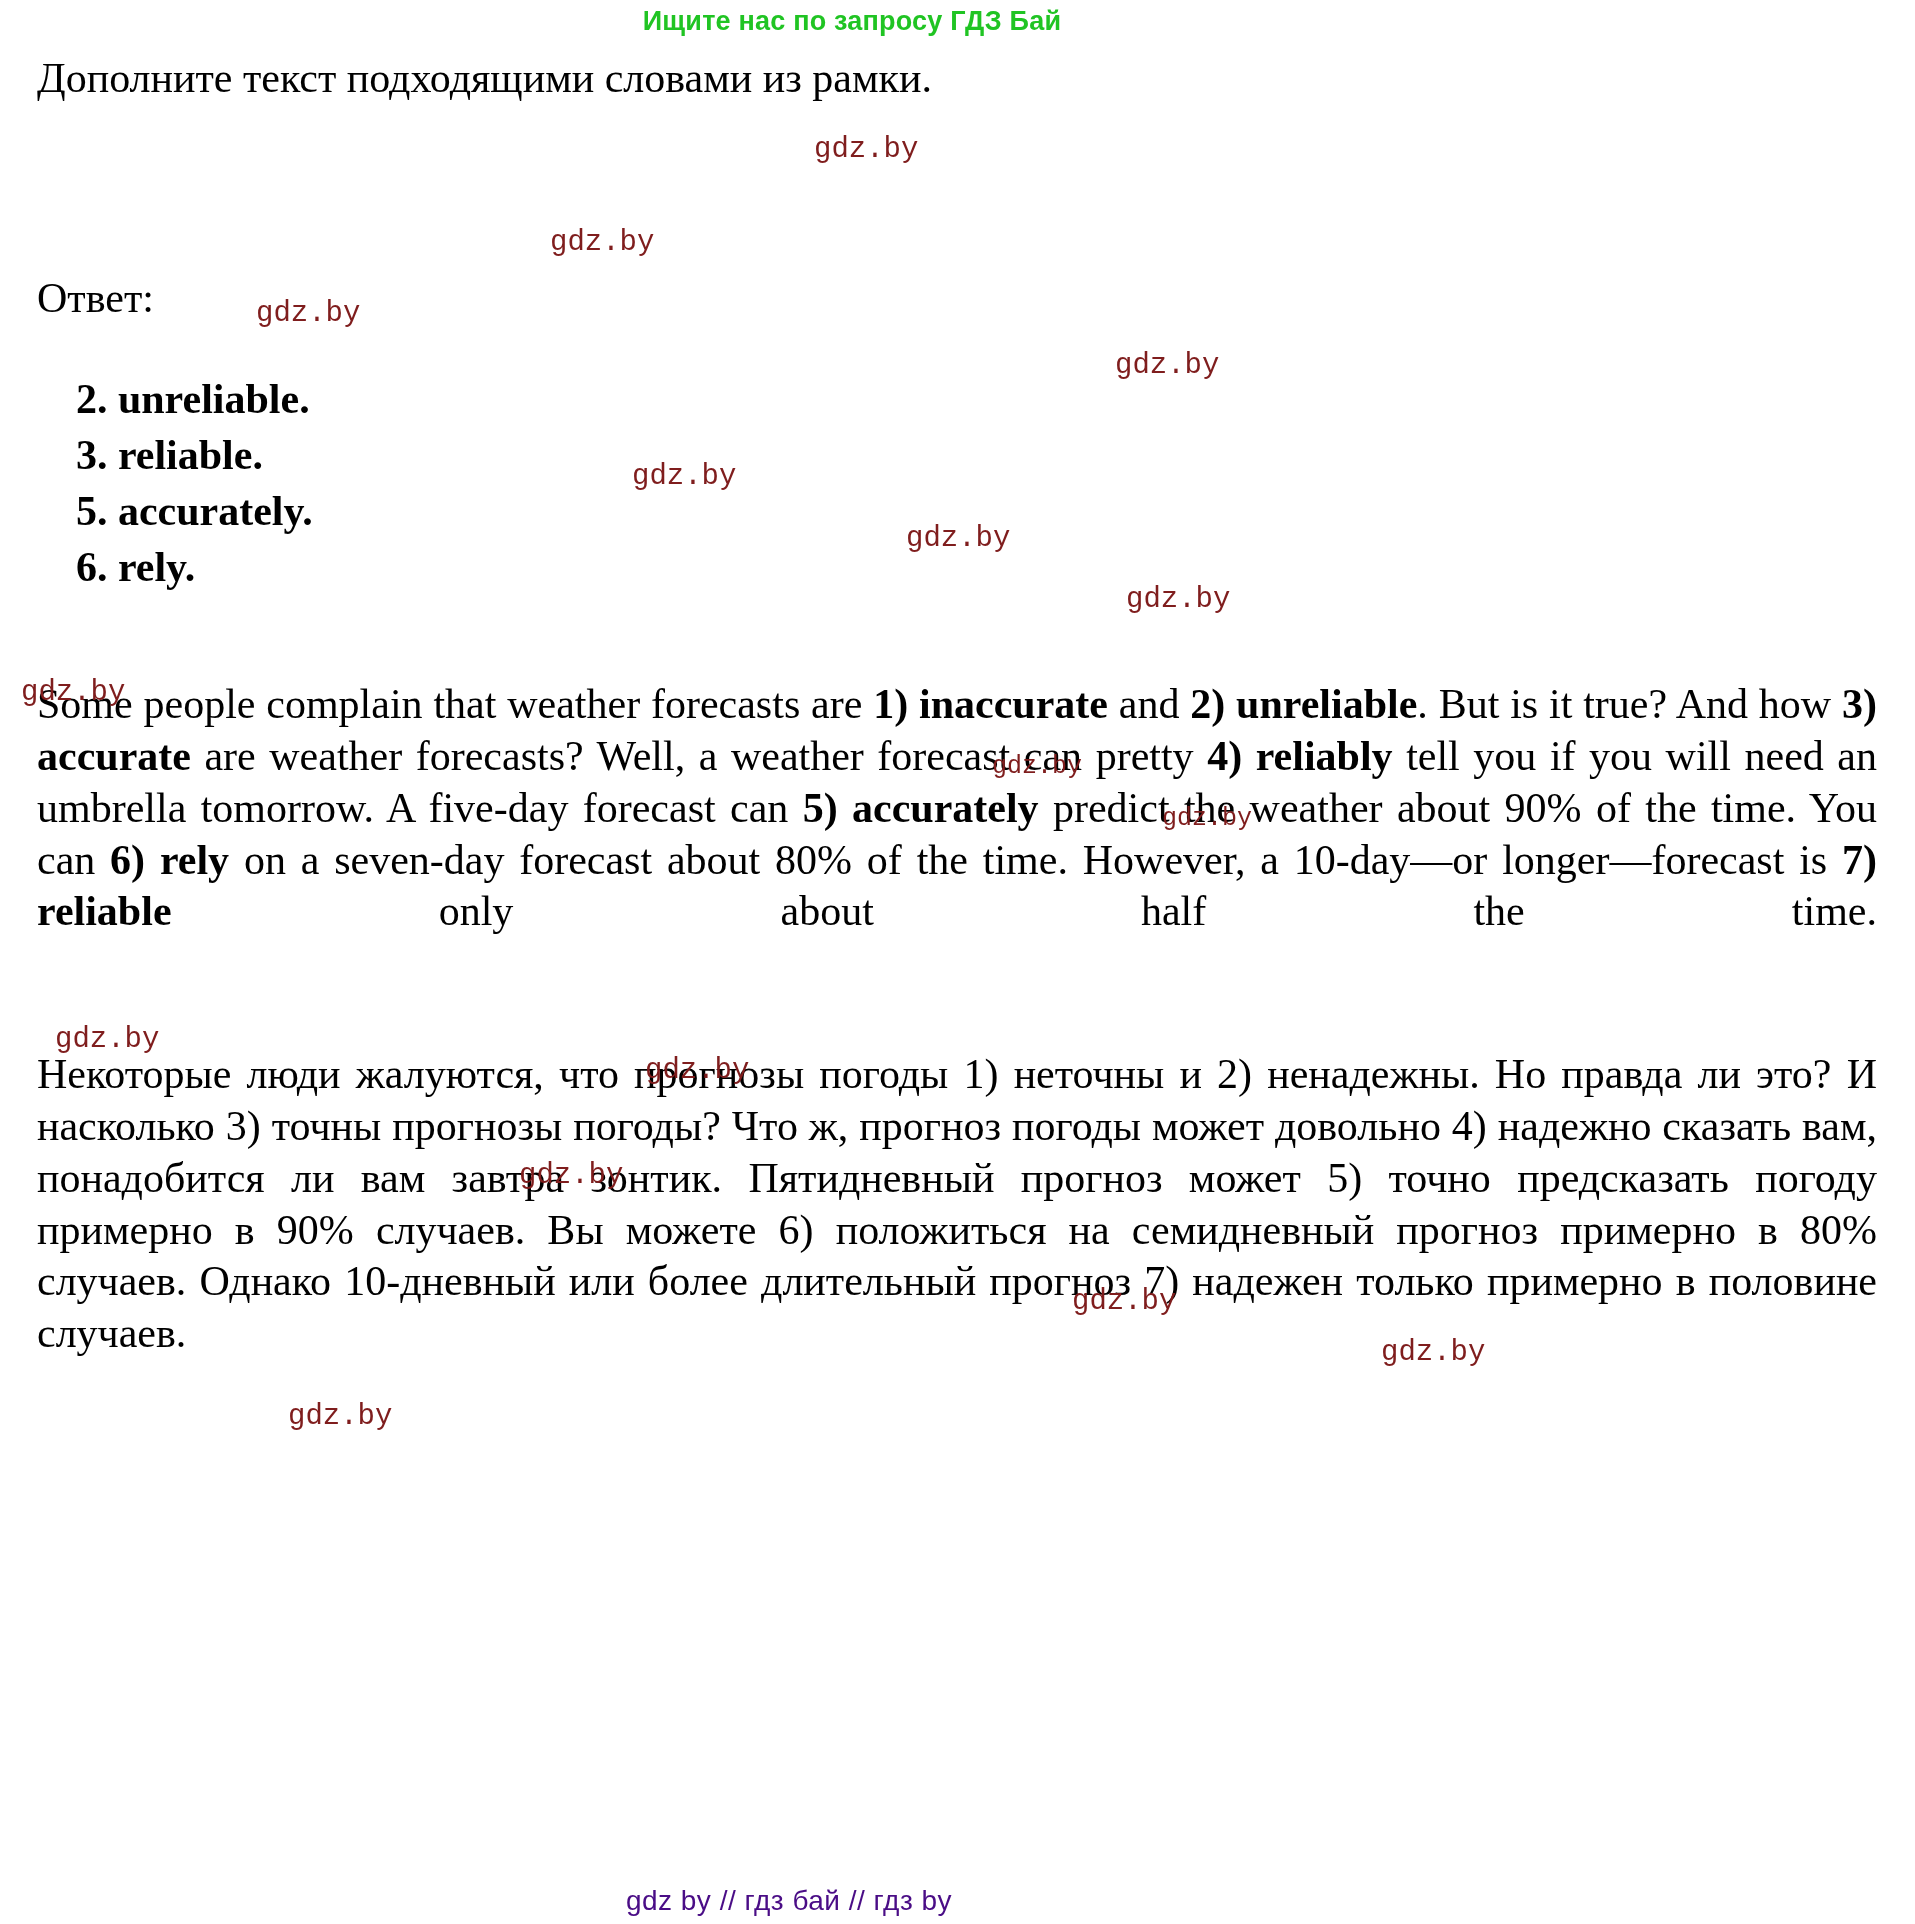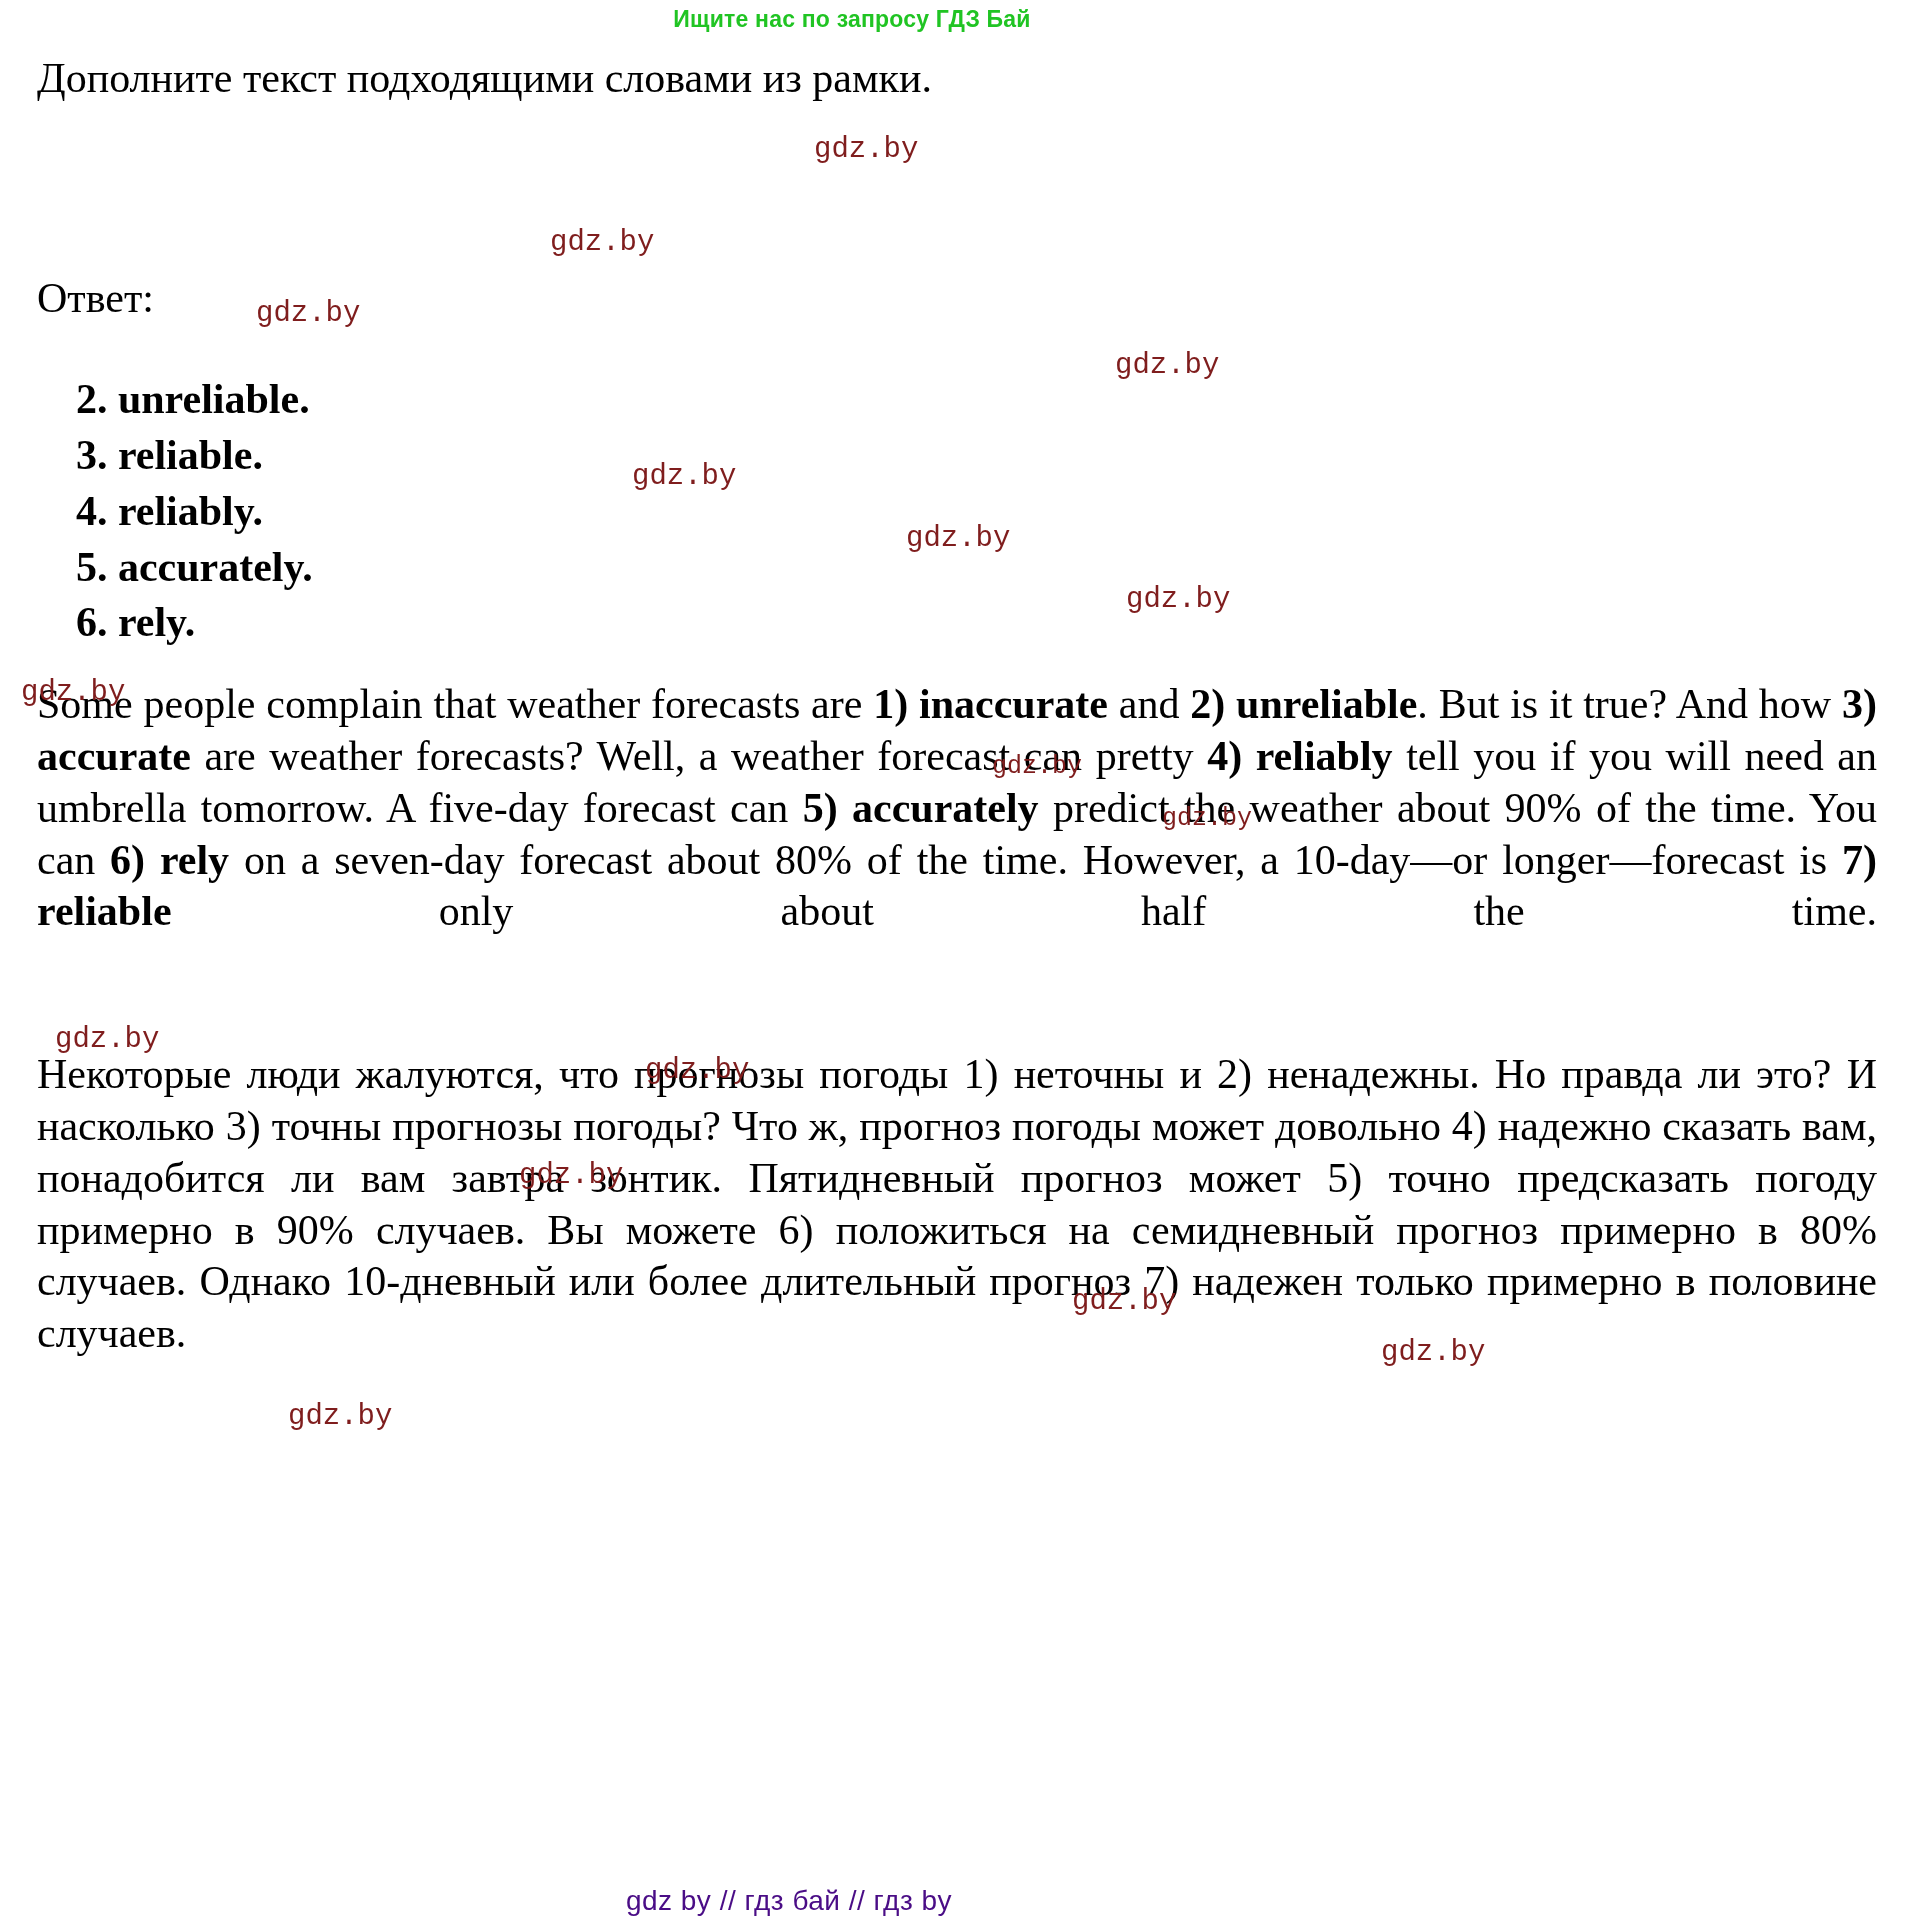--- a/index.html
+++ b/index.html
@@ -20,21 +20,21 @@
   .promo-bar {
     position: absolute;
     top: 0;
     left: 0;
     width: 1916px;
     text-align: center;
     padding-top: 5.8px;
   }
   .promo-text {
     font-family: "Liberation Sans", "DejaVu Sans", sans-serif;
-    font-size: 23px;
+    font-size: 27px;
     font-weight: 600;
     color: #20c423;
     letter-spacing: 0.2px;
     margin-left: -212px;
   }
 
   
   .doc {
     position: absolute;
     left: 0;
@@ -148,21 +148,20 @@
 
 
 
     <p class="task-line">Дополните текст подходящими словами из рамки.</p>
 
     <p class="answer-label">Ответ:</p>
 
     <div class="answers">
       <p class="answer-item">2. unreliable.</p>
       <p class="answer-item">3. reliable.</p>
-      <p class="answer-item">4. reliably.</p>
       <p class="answer-item">5. accurately.</p>
       <p class="answer-item">6. rely.</p>
     </div>
 
     <p class="para" id="para-en">Some people complain that weather forecasts are <b>1)  inaccurate</b> and <b>2) unreliable</b>. But is it true? And how <b>3) accurate</b> are weather forecasts? Well, a weather forecast can pretty <b>4) reliably</b> tell you if you will need an umbrella tomorrow. A five-day forecast can <b>5) accurately</b> predict the weather about 90% of the time. You can <b>6) rely</b> on a seven-day forecast about 80% of the time. However, a 10-day—or longer—forecast is <b>7) reliable</b> only about half the time.</p>
 
     <p class="para" id="para-ru">Некоторые люди жалуются, что прогнозы погоды 1) неточны и 2) ненадежны. Но правда ли это? И насколько 3) точны прогнозы погоды? Что ж, прогноз погоды может довольно 4) надежно сказать вам, понадобится ли вам завтра зонтик. Пятидневный прогноз может 5) точно предсказать погоду примерно в 90% случаев. Вы можете 6) положиться на семидневный прогноз примерно в 80% случаев. Однако 10-дневный или более длительный прогноз 7) надежен только примерно в половине случаев.</p>
 
   </div>
 </div>

